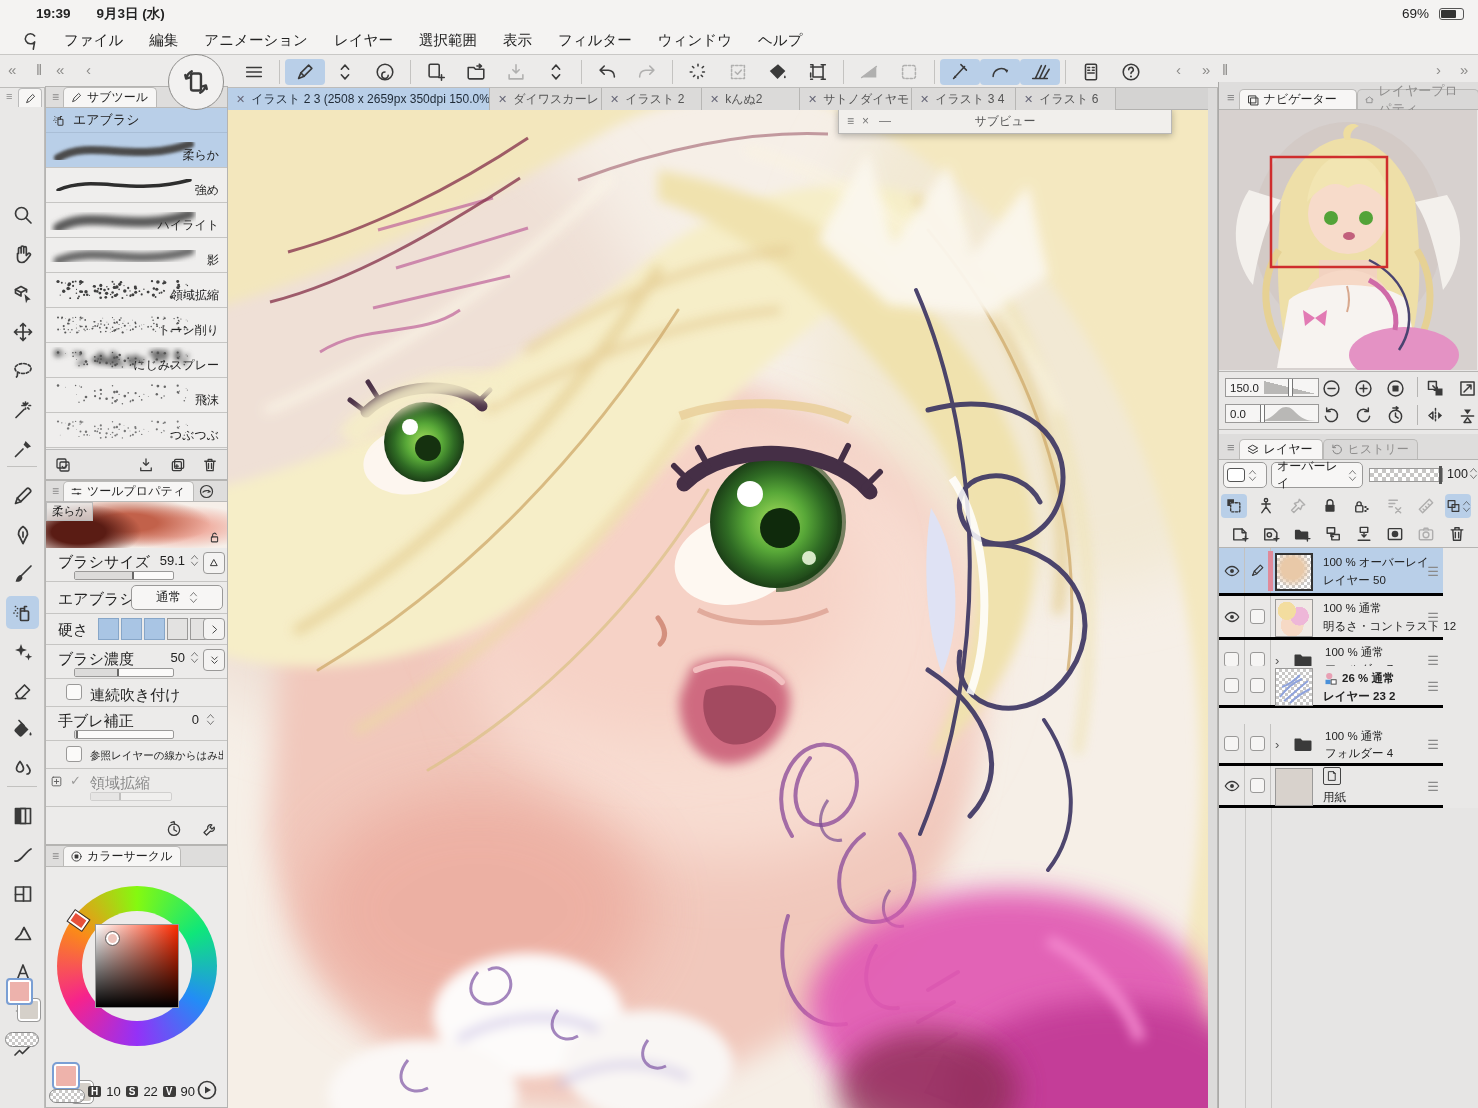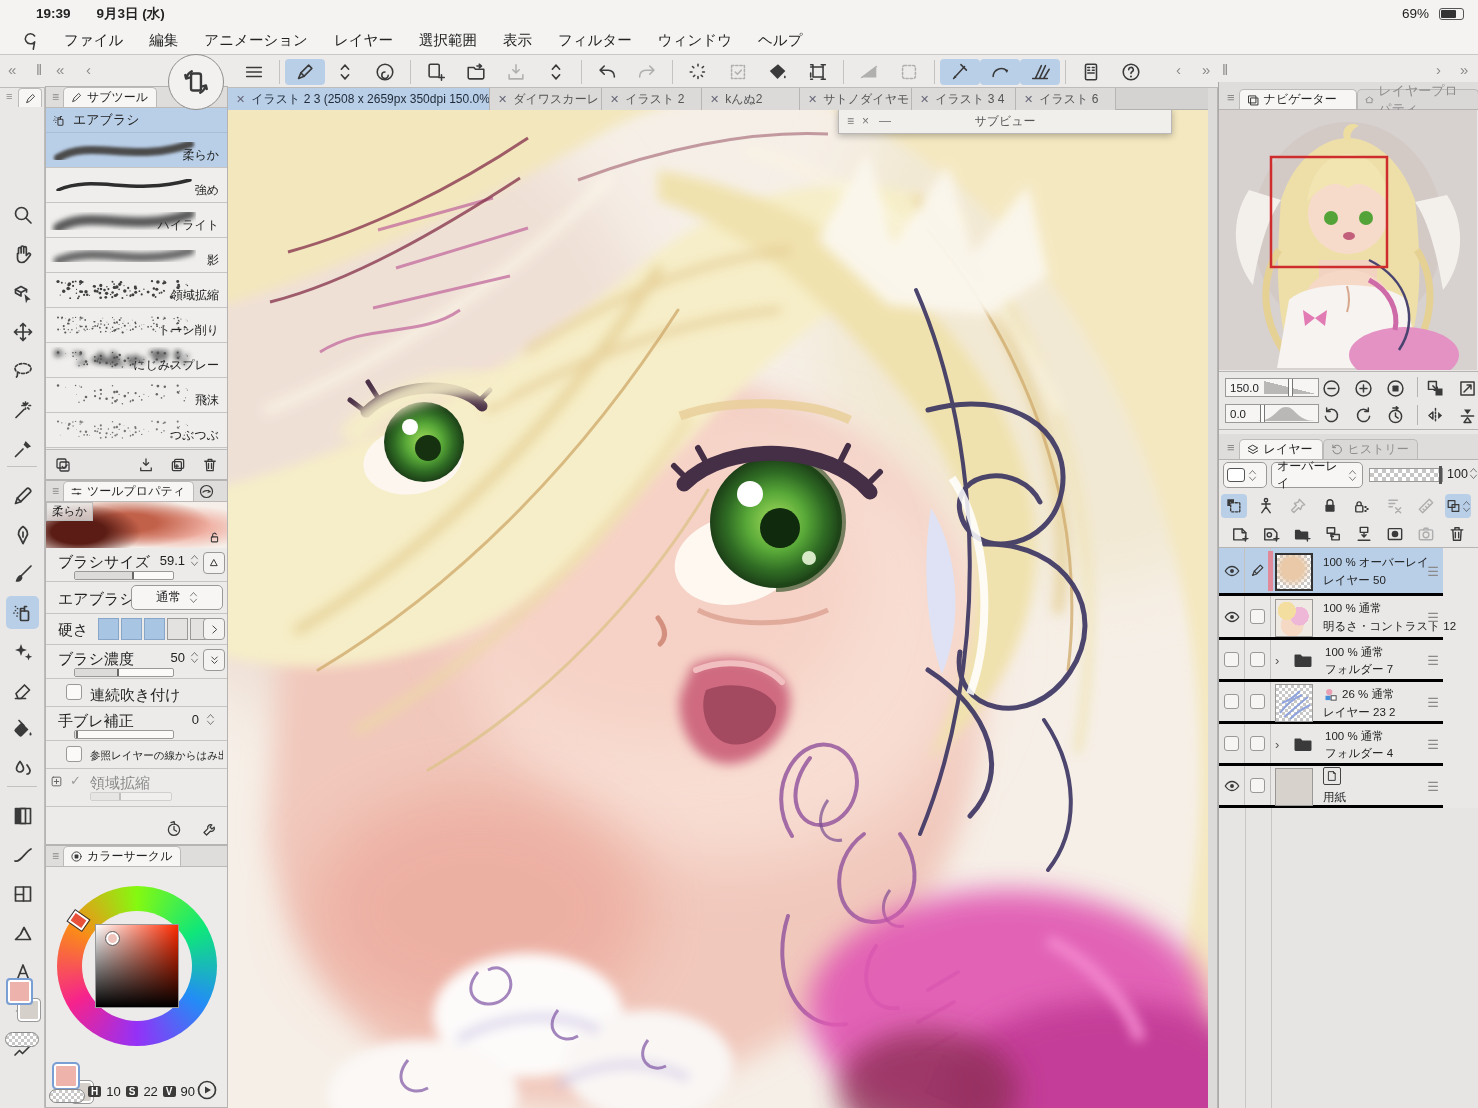--- a/index.html
+++ b/index.html
@@ -1672,21 +1672,21 @@
         <span style="position:absolute;left:56px;top:50%;transform:translateY(-50%);color:#555">›</span>
         <span style="position:absolute;left:72px;top:50%;transform:translateY(-50%)">
           <svg class="ic " width="24" height="24" viewBox="0 0 24 24">
             <path class="f" d="M3.5 7.5c0-.6.4-1 1-1h5l2 2h8a1 1 0 0 1 1 1v8a1.5 1.5 0 0 1-1.5 1.5h-14A1.5 1.5 0 0 1 3.5 17.5z"></path>
           </svg>
         </span>
         <span class="linfo" style="left:106px;top:5px">100 % 通常</span>
         <span class="linfo" style="left:106px;top:22px">フォルダー 7</span>
         <span class="lhmb">☰</span>
       </div>
-      <div class="lay-row" style="top: 134px; height: 42px;">
+      <div class="lay-row" style="top: 118px; height: 42px; font-weight: bold;">
         <div class="lcol" style="left:0;width:26px">
           <span class="cb"></span>
         </div>
         <div class="lcol" style="left:26px;width:26px">
           <span class="cb"></span>
         </div>
         <div class="lthumb checker-s" style="left:56px;top:2px">
           <svg width="36" height="36" viewBox="0 0 36 36" style="position:absolute;left:0;top:0">
             <path d="M4 28c6-8 12-14 22-18M8 32c8-6 16-14 24-20M6 18c6-2 14-8 18-12M14 34c6-6 12-10 20-14" stroke="#8fa3dc" stroke-width="2" fill="none"></path>
           </svg>

